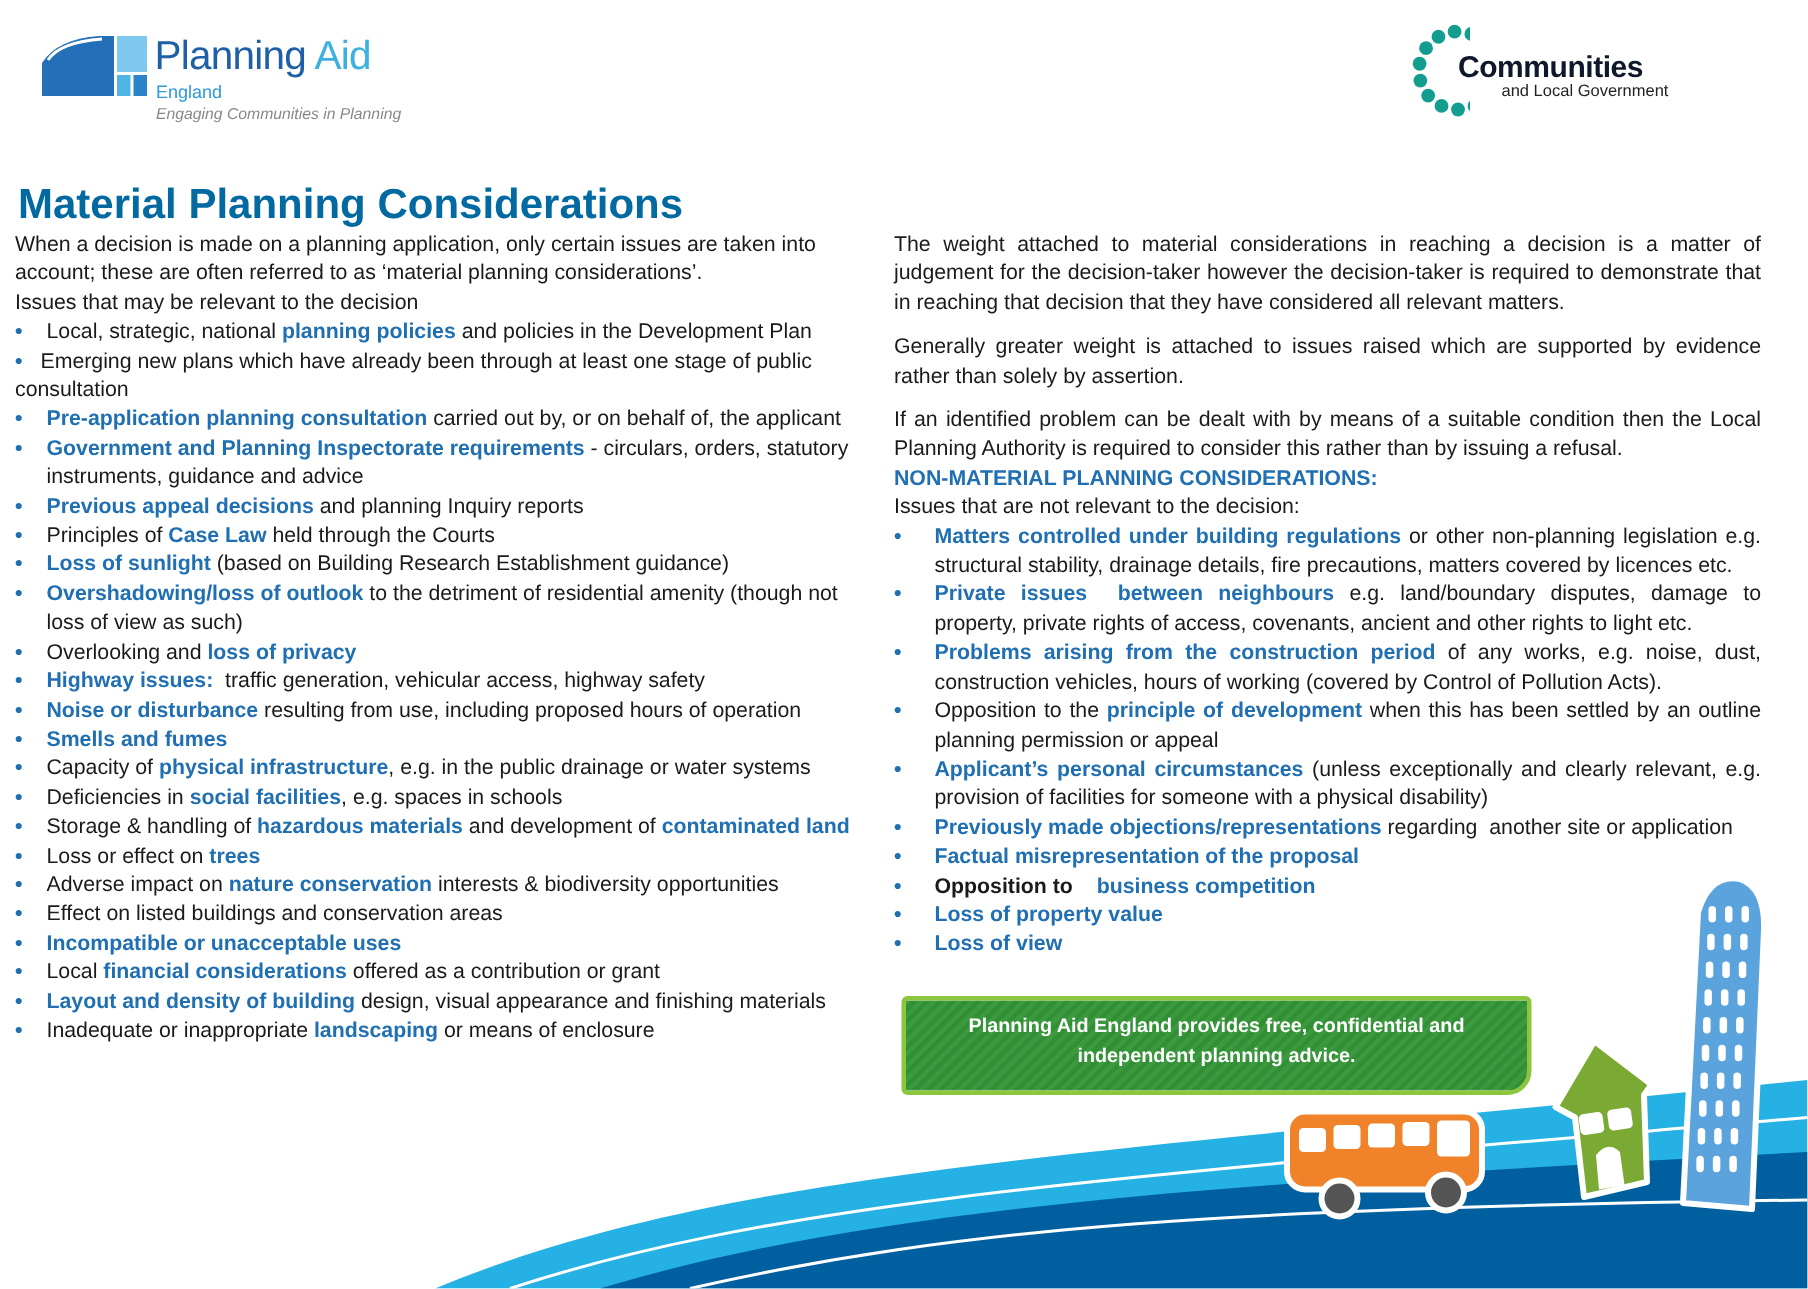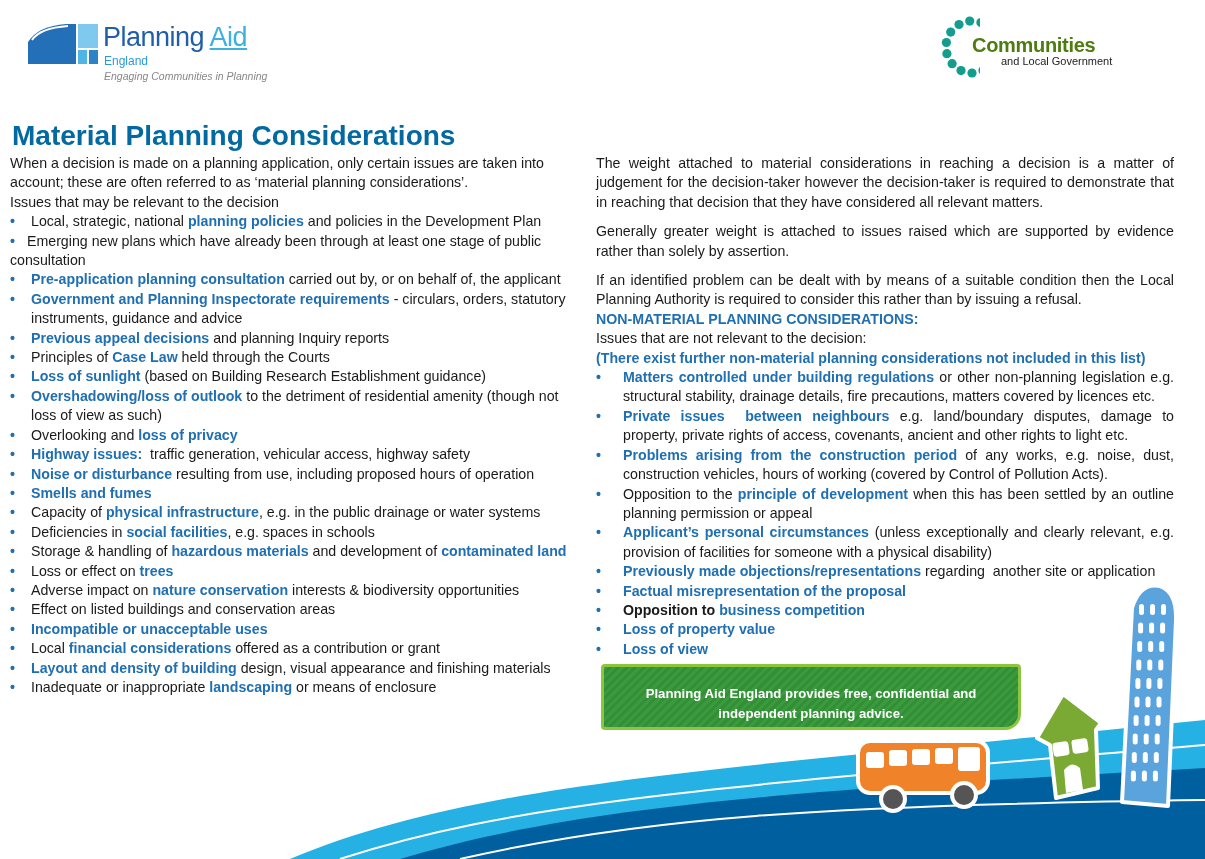--- a/index.html
+++ b/index.html
@@ -6,47 +6,47 @@
   body {
     width:1205px; height:859px; position:relative; overflow:hidden;
     background:#ffffff;
     font-family:"Liberation Sans", sans-serif;
     color:#1a1a1a;
   }
   .blue { color:#1f6fb2; font-weight:bold; }
   .logo-pa { position:absolute; left:28px; top:22px; width:240px; height:62px; }
   .pa-mark { position:absolute; left:0; top:2px; }
   .pa-title { position:absolute; left:75px; top:0; font-size:27px; color:#1f5fa8; letter-spacing:-0.5px; white-space:nowrap; }
-  .pa-title .aid { color:#3cb0e0;text-decoration:underline; }
+  .pa-title .aid { color:#3cb0e0; }
   .pa-england { position:absolute; left:76px; top:32px; font-size:12px; color:#2c9ad6; }
   .pa-tag { position:absolute; left:76px; top:48px; font-size:10.5px; color:#888; font-style:italic; white-space:nowrap; }
 
   .logo-clg { position:absolute; left:940px; top:12px; width:200px; height:70px; }
-  .clg-title { position:absolute; left:32px; top:22px; font-size:20px; font-weight:bold; color:#4d7c0f; white-space:nowrap; letter-spacing:-0.3px; }
+  .clg-title { position:absolute; left:32px; top:22px; font-size:20px; font-weight:bold; color:#0f172a; white-space:nowrap; letter-spacing:-0.3px; }
   .clg-sub { position:absolute; left:61px; top:43px; font-size:11px; color:#222; white-space:nowrap; }
 
   .page-title { position:absolute; left:12px; top:120px; font-size:28px; font-weight:bold; color:#0369a1; white-space:nowrap; }
 
   .col { position:absolute; font-size:14.2px; line-height:19.4px; }
   .col-left { left:10px; top:154px; width:565px; }
   .col-right { left:596px; top:154px; width:578px; }
   .col p { margin:0; }
   .justify { text-align:justify; }
   .heading { color:#1f6fb2; font-weight:bold; }
   ul { margin:0; padding:0; list-style:none; }
   li { position:relative; padding-left:21px; }
   li .bullet { position:absolute; left:0; top:0; color:#1f6fb2; font-weight:bold; }
   .col-right li { padding-left:27px; text-align:justify; }
 
   .info-box {
     position:absolute; left:601px; top:664px; width:420px; height:66px;
     background:repeating-linear-gradient(135deg,#3a9a3d 0 3px,#338f36 3px 6px);
     border:3px solid #8cc63f; border-radius:4px 4px 16px 4px;
     color:#fff; font-weight:bold; font-size:13.2px; line-height:19.5px;
-    text-align:center; box-sizing:border-box; padding-top:17px;
+    text-align:center; box-sizing:border-box; padding-top:7px;
   }
   .illustration { position:absolute; left:0; top:0; width:1205px; height:859px; pointer-events:none; }
 </style>
 </head>
 <body>
 
 <svg class="illustration" viewBox="0 0 1205 859">
   <path d="M290 859 C 480 780, 720 770, 1205 720 L1205 859 Z" fill="#25b1e4"></path>
   <path d="M340 859 C 520 800, 740 785, 1205 745" stroke="#ffffff" stroke-width="2" fill="none"></path>
   <path d="M400 859 C 580 805, 800 790, 1205 768 L1205 859 Z" fill="#005f9e"></path>
@@ -164,30 +164,29 @@
       <li><span class="bullet">•</span><span style="white-space: pre-wrap;">Inadequate or inappropriate </span><span class="blue" style="white-space: pre-wrap;">landscaping</span><span style="white-space: pre-wrap;"> or means of enclosure</span></li>
     </ul>
 </div>
 
 <div class="col col-right">
   <p class="justify">The weight attached to material considerations in reaching a decision is a matter of judgement for the decision-taker however the decision-taker is required to demonstrate that in reaching that decision that they have considered all relevant matters.</p>
   <p class="justify" style="margin-top:10px;">Generally greater weight is attached to issues raised which are supported by evidence rather than solely by assertion.</p>
   <p class="justify" style="margin-top:10px;">If an identified problem can be dealt with by means of a suitable condition then the Local Planning Authority is required to consider this rather than by issuing a refusal.</p>
   <p class="heading">NON-MATERIAL PLANNING CONSIDERATIONS:</p>
   <p>Issues that are not relevant to the decision:</p>
-  <p class="heading">(There exist further non-material planning considerations not included in this list)</p>
   <ul id="right-list">
       <li><span class="bullet">•</span><span class="blue" style="white-space: pre-wrap;">Matters controlled under building regulations</span><span style="white-space: pre-wrap;"> or other non-planning legislation e.g. structural stability, drainage details, fire precautions, matters covered by licences etc.</span></li>
       <li><span class="bullet">•</span><span class="blue" style="white-space: pre-wrap;">Private issues  between neighbours</span><span style="white-space: pre-wrap;"> e.g. land/boundary disputes, damage to property, private rights of access, covenants, ancient and other rights to light etc.</span></li>
       <li><span class="bullet">•</span><span class="blue" style="white-space: pre-wrap;">Problems arising from the construction period</span><span style="white-space: pre-wrap;"> of any works, e.g. noise, dust, construction vehicles, hours of working (covered by Control of Pollution Acts).</span></li>
       <li><span class="bullet">•</span><span style="white-space: pre-wrap;">Opposition to the </span><span class="blue" style="white-space: pre-wrap;">principle of development</span><span style="white-space: pre-wrap;"> when this has been settled by an outline planning permission or appeal</span></li>
       <li><span class="bullet">•</span><span class="blue" style="white-space: pre-wrap;">Applicant’s personal circumstances</span><span style="white-space: pre-wrap;"> (unless exceptionally and clearly relevant, e.g. provision of facilities for someone with a physical disability)</span></li>
       <li><span class="bullet">•</span><span class="blue" style="white-space: pre-wrap;">Previously made objections/representations</span><span style="white-space: pre-wrap;"> regarding  another site or application</span></li>
       <li><span class="bullet">•</span><span class="blue" style="white-space: pre-wrap;">Factual misrepresentation of the proposal</span></li>
-      <li><span class="bullet">•</span><span style="white-space: pre-wrap; font-weight: bold;">Opposition to </span><span class="blue" style="white-space: pre-wrap;">business competition</span></li>
+      <li><span class="bullet">•</span><span style="white-space: pre-wrap; font-weight: bold;">Opposition to </span><span class="blue" style="white-space: pre-wrap; margin-left: 12px;">business competition</span></li>
       <li><span class="bullet">•</span><span class="blue" style="white-space: pre-wrap;">Loss of property value</span></li>
       <li><span class="bullet">•</span><span class="blue" style="white-space: pre-wrap;">Loss of view</span></li>
     </ul>
 </div>
 
 <div class="info-box">
   <div>Planning Aid England provides free, confidential and</div>
   <div>independent planning advice.</div>
 </div>
 

